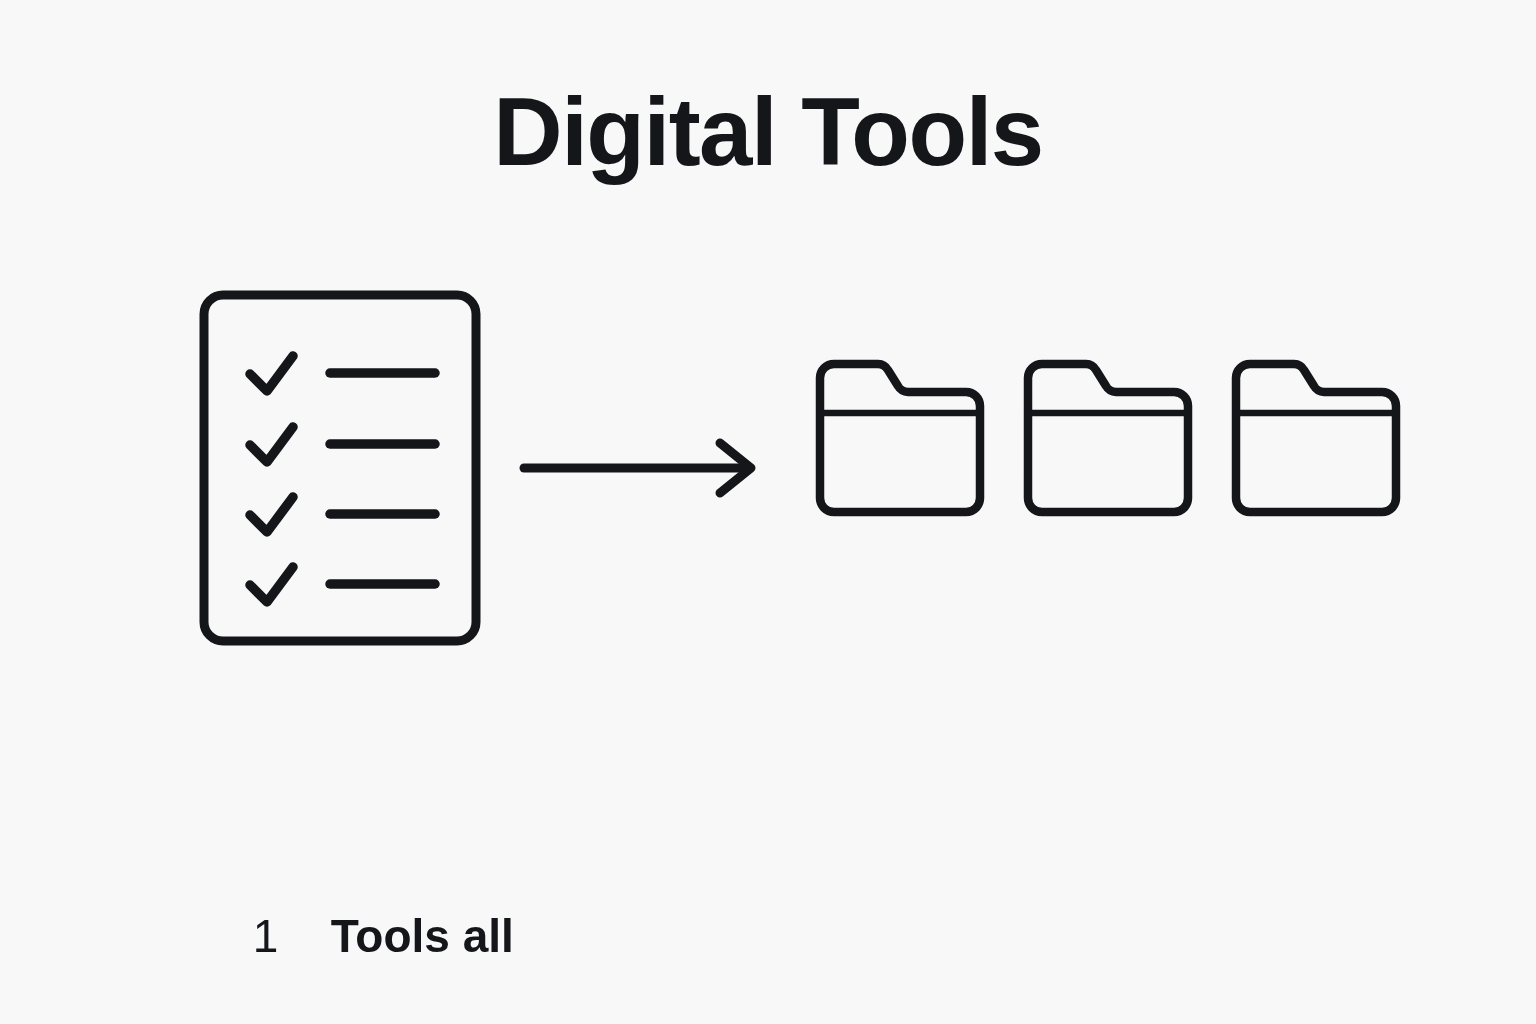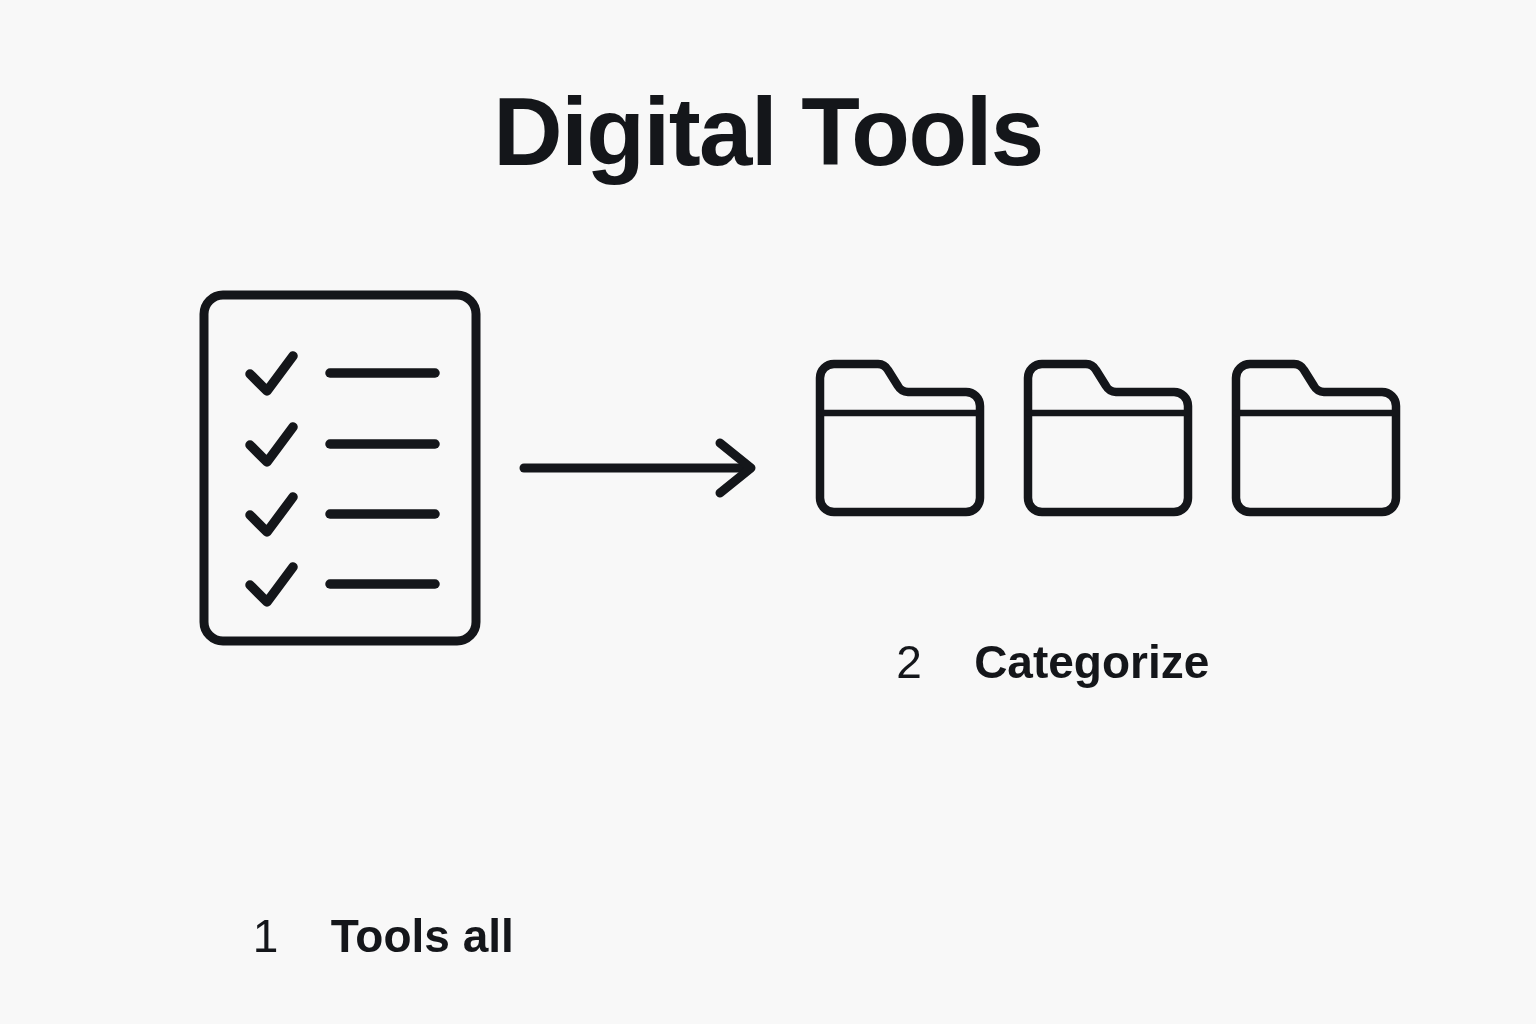--- a/index.html
+++ b/index.html
@@ -206,17 +206,14 @@
                    A 14 14 0 0 1 160 162
                    L 28 162
                    A 14 14 0 0 1 14 148
                    Z"></path>
           <line x1="14" y1="63" x2="174" y2="63" stroke-width="6.5"></line>
         </g>
       </g>
     </svg>
   </div>
 
-  <div class="step2-caption">
-    <span class="num-col">2</span><span class="text-col">Categorize</span>
-  </div>
 
 </div>
 
 </body></html>

